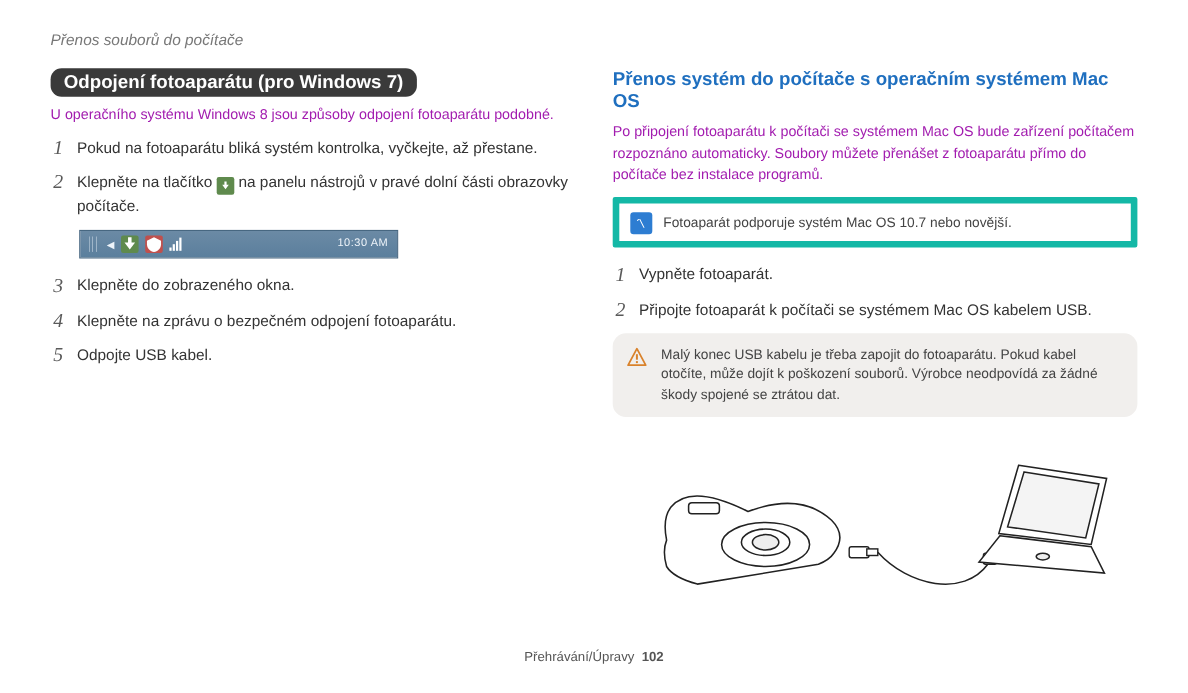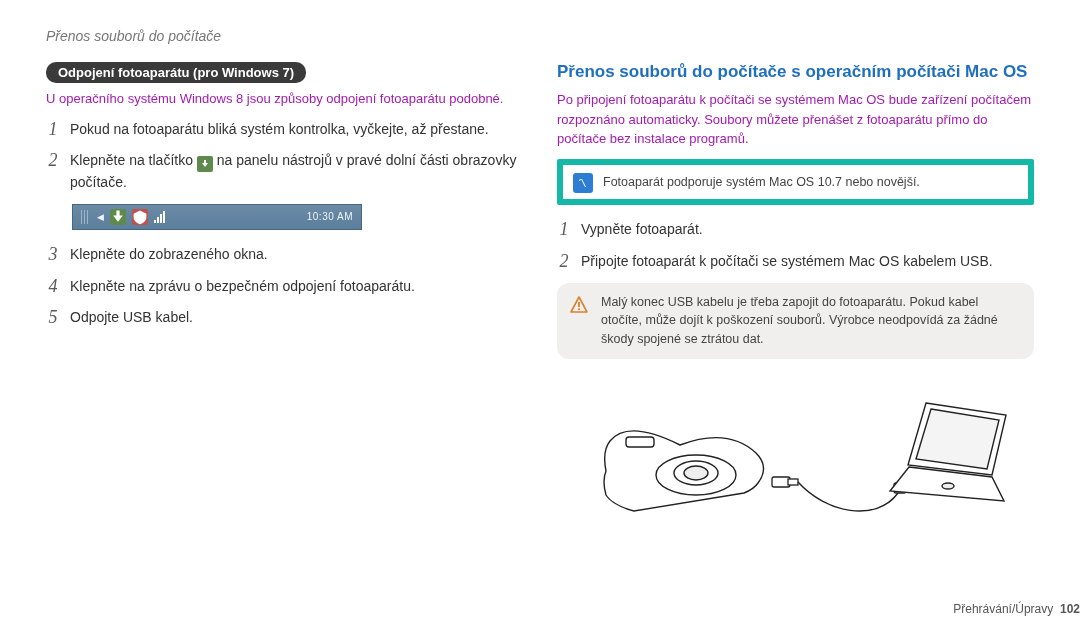--- a/index.html
+++ b/index.html
@@ -1,21 +1,21 @@
 <!DOCTYPE html>
 <html><head>
 <meta charset="utf-8">
 <style>
   * { box-sizing: border-box; margin: 0; padding: 0; }
   html, body { width: 1080px; height: 630px; background: #fff; font-family: "Segoe UI", Arial, sans-serif; color: #222; }
   .page { padding: 28px 46px 12px 46px; position: relative; height: 100%; }
   .page-title { font-size: 14px; color: #777; font-style: italic; margin-bottom: 18px; font-weight: 400; }
   .cols { display: flex; gap: 34px; }
   .col { flex: 1; }
-  .badge { display: inline-block; background: #3a3a3a; color: #fff; font-size: 13px; font-weight: 600; padding: 3px 12px; border-radius: 10px; margin-bottom: 6px; }
+  .badge { display: inline-block; background: #3a3a3a; color: #fff; font-size: 17px; font-weight: 600; padding: 3px 12px; border-radius: 10px; margin-bottom: 6px; }
   .p { font-size: 13px; line-height: 1.5; color: #a21caf; margin-bottom: 10px; }
   .steps { list-style: none; }
   .steps li { display: flex; align-items: flex-start; gap: 10px; margin-bottom: 10px; font-size: 14px; line-height: 1.55; color: #333; }
   .step-num { font-family: Georgia, "Times New Roman", serif; font-style: italic; font-size: 18px; color: #5a5a5a; min-width: 14px; text-align: center; line-height: 1.2; }
   .step-text { flex: 1; }
   .inline-icon { display:inline-flex; vertical-align: -4px; width:16px; height:16px; background:#5f8a4d; border-radius:2px; align-items:center; justify-content:center; }
   .inline-icon svg { width:10px; height:10px; }
   .taskbar { margin: 6px 0 14px 26px; width: 290px; height: 26px; background: linear-gradient(#6b8aa5,#5b7f9d); display:flex; align-items:center; padding:0 8px; gap:6px; color:#eef4fa; font-size:10px; border:1px solid #476781; }
   .taskbar .grip { width:8px; height:14px; background: repeating-linear-gradient(90deg,#9fb5c8 0 1px, transparent 1px 3px); margin-right:2px; }
   .taskbar .chev { font-size:9px; }
@@ -24,21 +24,21 @@
   .taskbar .ibox.red { background:#c0504d; }
   .taskbar .clock { margin-left:auto; font-size:10px; letter-spacing:0.5px;text-align:center; }
   .taskbar .netbars { display:flex; align-items:flex-end; gap:1px; height:12px; }
   .taskbar .netbars span { width:2px; background:#fff; }
   .section-title { color:#1f6fbf; font-size:17px; font-weight:600; margin-bottom:8px; }
   .notebox { border:6px solid #14b8a6; border-radius:2px; padding:8px 10px 8px 40px; font-size:12.5px; color:#444; position:relative; margin: 8px 0 14px 0; line-height:1.5; }
   .notebox .nicon { position:absolute; left:10px; top:8px; width:20px; height:20px; border-radius:3px; background:#2d7dd2; color:#fff; display:flex; align-items:center; justify-content:center; font-weight:700; font-size:12px; }
   .warnbox { background:#f1efed; border-radius:12px; padding:10px 24px 10px 44px; font-size:12.5px; color:#444; position:relative; margin: 6px 0 14px 0; line-height:1.5; }
   .warnbox .wicon { position:absolute; left:12px; top:12px; width:20px; height:20px; }
   .illus { display:flex; justify-content:center; margin-top:6px; }
-  .footer { position:absolute; bottom:14px; left:0; width:100%; text-align:right; font-size:12px; color:#555; }
+  .footer { position:absolute; bottom:26px; left:0; width:100%; text-align:center; font-size:12px; color:#555; }
   .footer .pgnum { font-weight:600; }
 </style>
 </head>
 <body>
 
 <div class="page">
   <div class="page-title">Přenos souborů do počítače</div>
 
   <div class="cols">
 
@@ -97,21 +97,21 @@
           <span class="step-text">Klepněte na zprávu o bezpečném odpojení fotoaparátu.</span>
         </li>
         <li>
           <span class="step-num">5</span>
           <span class="step-text">Odpojte USB kabel.</span>
         </li>
       </ol>
     </div>
 
     <div class="col">
-      <div class="section-title">Přenos souborů do počítače s operačním počítači Mac OS</div>
+      <div class="section-title">Přenos systém do počítače s operačním systémem Mac OS</div>
       <div class="p">Po připojení fotoaparátu k počítači se systémem Mac OS bude zařízení počítačem rozpoznáno automaticky. Soubory můžete přenášet z fotoaparátu přímo do počítače bez instalace programů.</div>
 
       <div class="notebox">
         <div class="nicon">
           <svg viewBox="0 0 12 12" width="12" height="12">
               <path d="M4 2 h1 l4 8 h-1 z M3 2 h1 l-1 2 h-1 z" fill="#fff"></path>
             </svg>
         </div>
         <span>Fotoaparát podporuje systém Mac OS 10.7 nebo novější.</span>
       </div>

